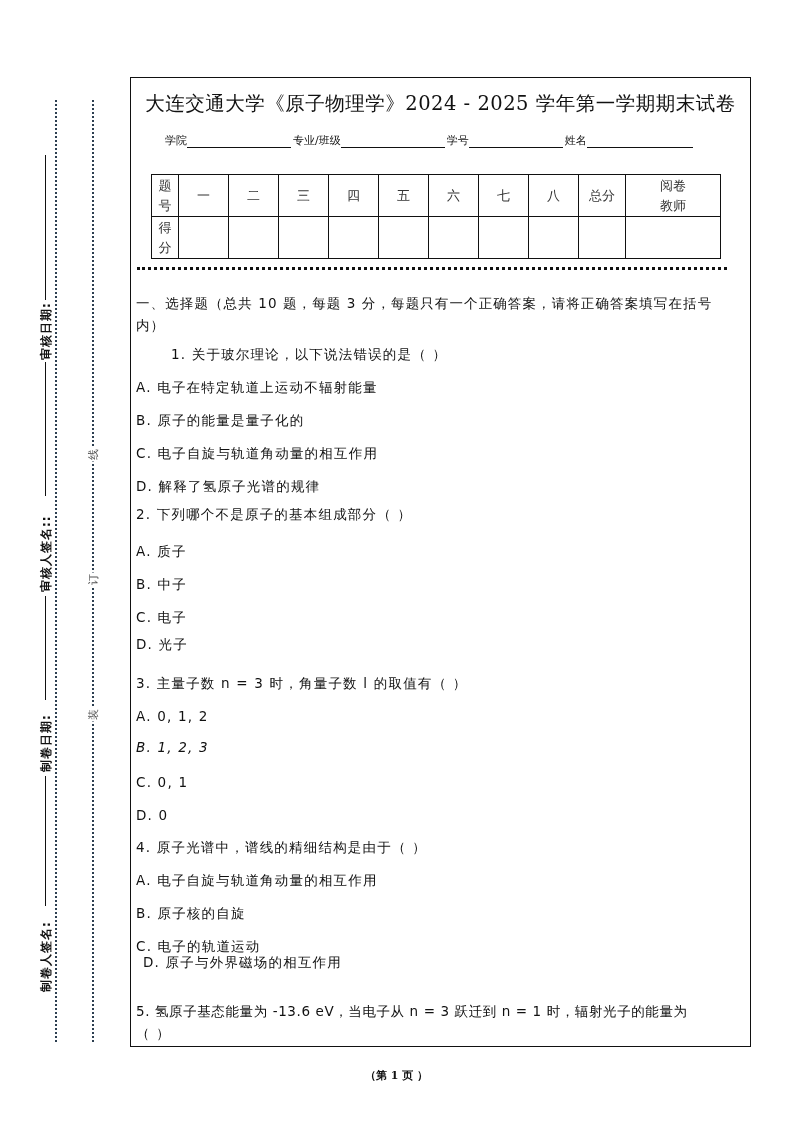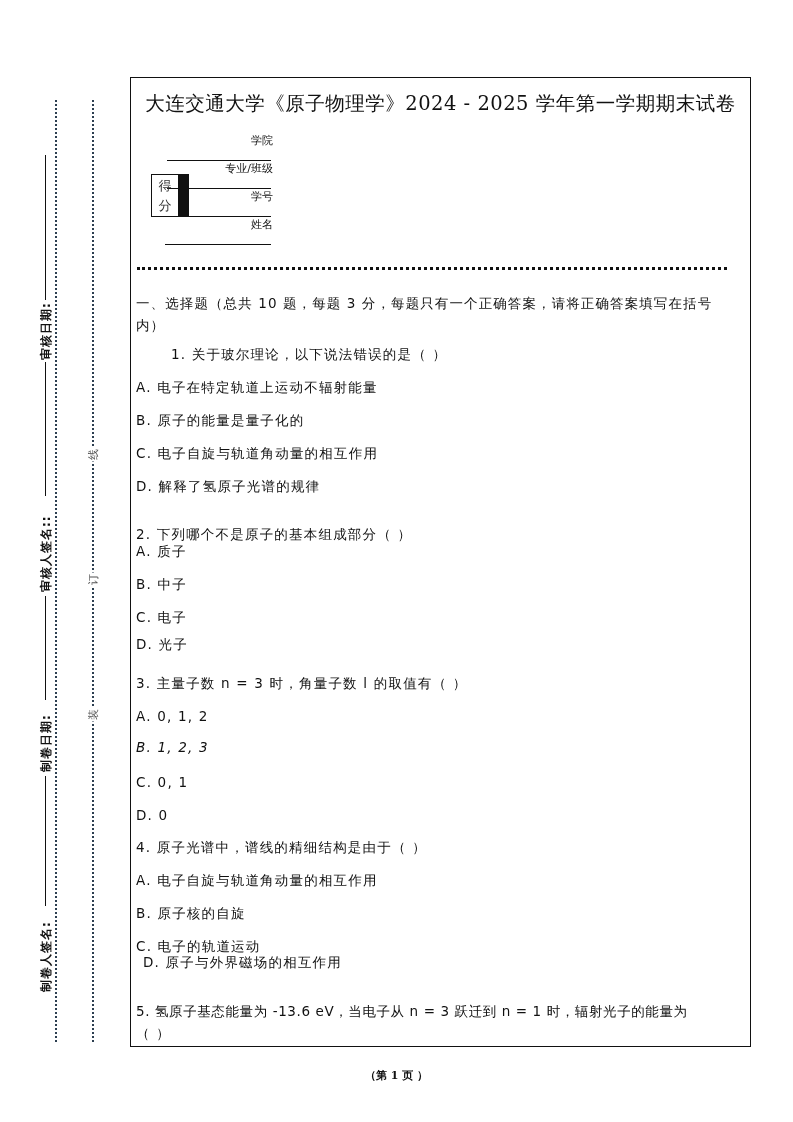--- a/index.html
+++ b/index.html
@@ -13,21 +13,21 @@
             font-size:12px; font-weight:bold; white-space:nowrap; letter-spacing:1px; }
   .bind-mark { position:absolute; left:86px; width:14px; background:#fff; font-size:11px;
                color:#555; text-align:center; font-family:"DejaVu Serif", serif;
                transform:rotate(-90deg); }
 
   
   .frame { position:absolute; left:130px; top:77px; width:621px; height:970px;
            border:1px solid #111; box-sizing:border-box; }
   .title { position:absolute; left:0; top:12px; width:100%; text-align:center;
            font-family:"DejaVu Serif", serif; font-size:19.5px; letter-spacing:0.5px; white-space:nowrap; }
-  .info { position:absolute; left:34px; top:55px; font-size:11px; white-space:nowrap; display:flex; align-items:flex-end;flex-direction:column; }
+  .info { position:absolute; left:34px; top:55px; font-size:11px; white-space:nowrap; display:flex; align-items:flex-end; }
   .info .u { display:inline-block; border-bottom:1px solid #111; height:12px; margin-right:2px; }
 
   table.score { position:absolute; left:20px; top:96px; border-collapse:collapse;
                 font-family:"DejaVu Serif", serif; font-size:13px; color:#333; }
   table.score td { border:1px solid #111; text-align:center; padding:0; height:41px; }
   table.score td.hdr { width:26px; font-size:13px; line-height:20px; }
   table.score td.num { width:49px; }
   table.score td.tot { width:46px; }
   table.score td.rev { width:94px; line-height:20px; }
 
@@ -68,20 +68,36 @@
     <span>专业/班级</span>
     <span class="u" style="width:104px;"></span>
     <span>学号</span>
     <span class="u" style="width:94px;"></span>
     <span>姓名</span>
     <span class="u" style="width:106px;"></span>
   </div>
 
   <table class="score">
     <tbody>
+        <tr>
+      <td class="hdr" style="writing-mode:horizontal-tb; padding:0 4px; width:18px;">题号</td>
+      <td class="num">一</td>
+      <td class="num">二</td>
+      <td class="num">三</td>
+      <td class="num">四</td>
+      <td class="num">五</td>
+      <td class="num">六</td>
+      <td class="num">七</td>
+      <td class="num">八</td>
+      <td class="tot">总分</td>
+      <td class="rev">
+        <div>阅卷</div>
+        <div>教师</div>
+      </td>
+    </tr>
     <tr>
       <td class="hdr" style="padding:0 4px; width:18px;">得分</td>
       <td></td>
       <td></td>
       <td></td>
       <td></td>
       <td></td>
       <td></td>
       <td></td>
       <td></td>
@@ -95,21 +111,21 @@
 
   <div class="content">
     <div class="intro">一、选择题（总共 10 题，每题 3 分，每题只有一个正确答案，请将正确答案填写在括号内）</div>
 
     <div class="line" style="top:54px;margin-left:35px;">1.  关于玻尔理论，以下说法错误的是（   ）</div>
     <div class="line" style="top:87px;">A.  电子在特定轨道上运动不辐射能量</div>
     <div class="line" style="top:120px;">B.  原子的能量是量子化的</div>
     <div class="line" style="top:153px;">C.  电子自旋与轨道角动量的相互作用</div>
     <div class="line" style="top:186px;">D.  解释了氢原子光谱的规律</div>
 
-    <div class="line" style="top:234px;">2.  下列哪个不是原子的基本组成部分（   ）</div>
+    <div class="line" style="top:214px;">2.  下列哪个不是原子的基本组成部分（   ）</div>
     <div class="line" style="top:251px;">A.  质子</div>
     <div class="line" style="top:284px;">B.  中子</div>
     <div class="line" style="top:317px;">C.  电子</div>
     <div class="line" style="top:344px;">D.  光子</div>
 
     <div class="line" style="top:383px;">3.  主量子数 n = 3 时，角量子数 l 的取值有（   ）</div>
     <div class="line" style="top:416px;">A.  0, 1, 2</div>
     <div class="line" style="top:447px;font-style:italic;">B.  1, 2, 3</div>
     <div class="line" style="top:482px;">C.  0, 1</div>
     <div class="line" style="top:515px;">D.  0</div>

